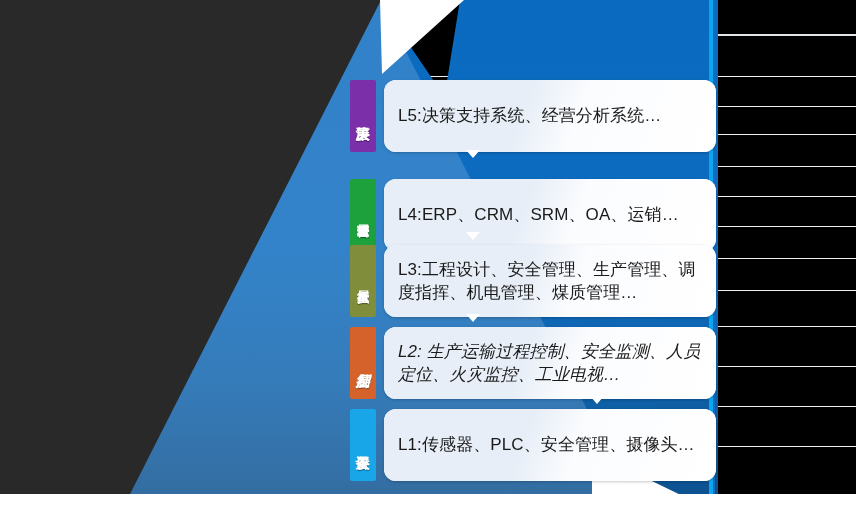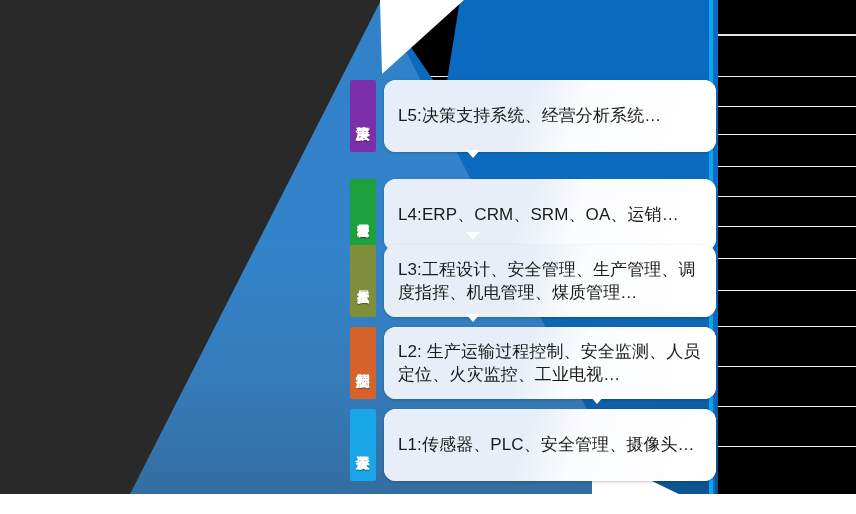--- a/index.html
+++ b/index.html
@@ -134,21 +134,21 @@
     </div>
 
     <div class="row" style="top:245px;height:72px;">
       <div class="tab" style="background:#808d3a;font-size:12px;">生产执行层</div>
       <div class="card">
         <div class="card-sheen"></div>
         <div class="card-text">L3:工程设计、安全管理、生产管理、调度指挥、机电管理、煤质管理…</div>
       </div>
     </div>
 
-    <div class="row" style="top:327px;height:72px;">
+    <div class="row" style="top:327px;height:72px;font-style:italic;">
       <div class="tab" style="background:#d4622a;">控制层</div>
       <div class="card">
         <div class="card-sheen"></div>
         <div class="card-text">L2: 生产运输过程控制、安全监测、人员定位、火灾监控、工业电视…</div>
       </div>
     </div>
 
     <div class="row" style="top:409px;height:72px;">
       <div class="tab" style="background:#18a6e8;">设备层</div>
       <div class="card">

